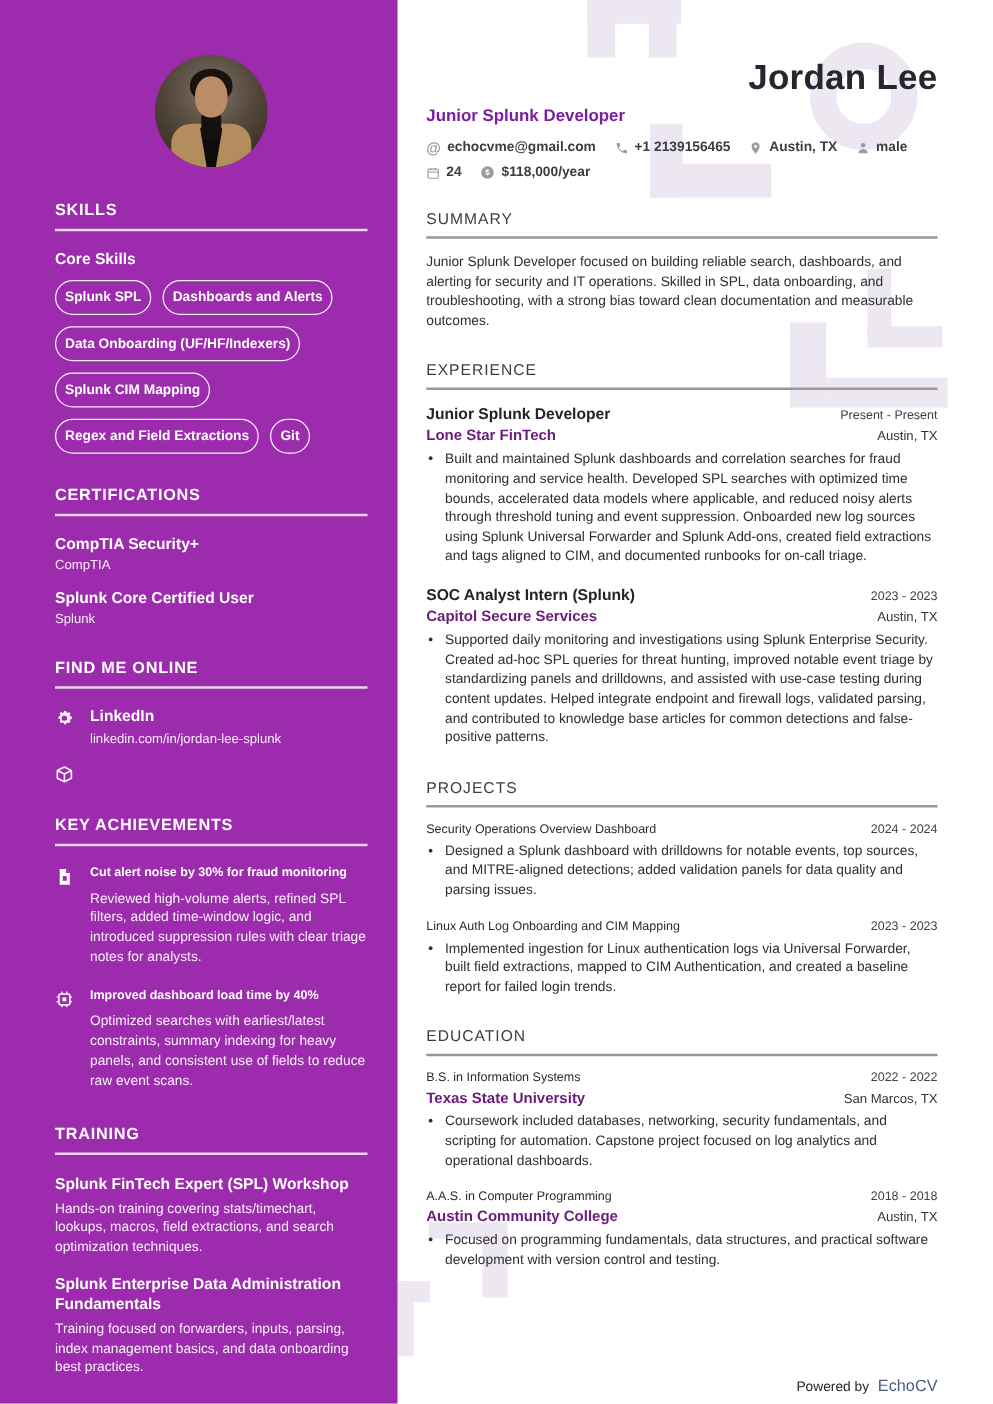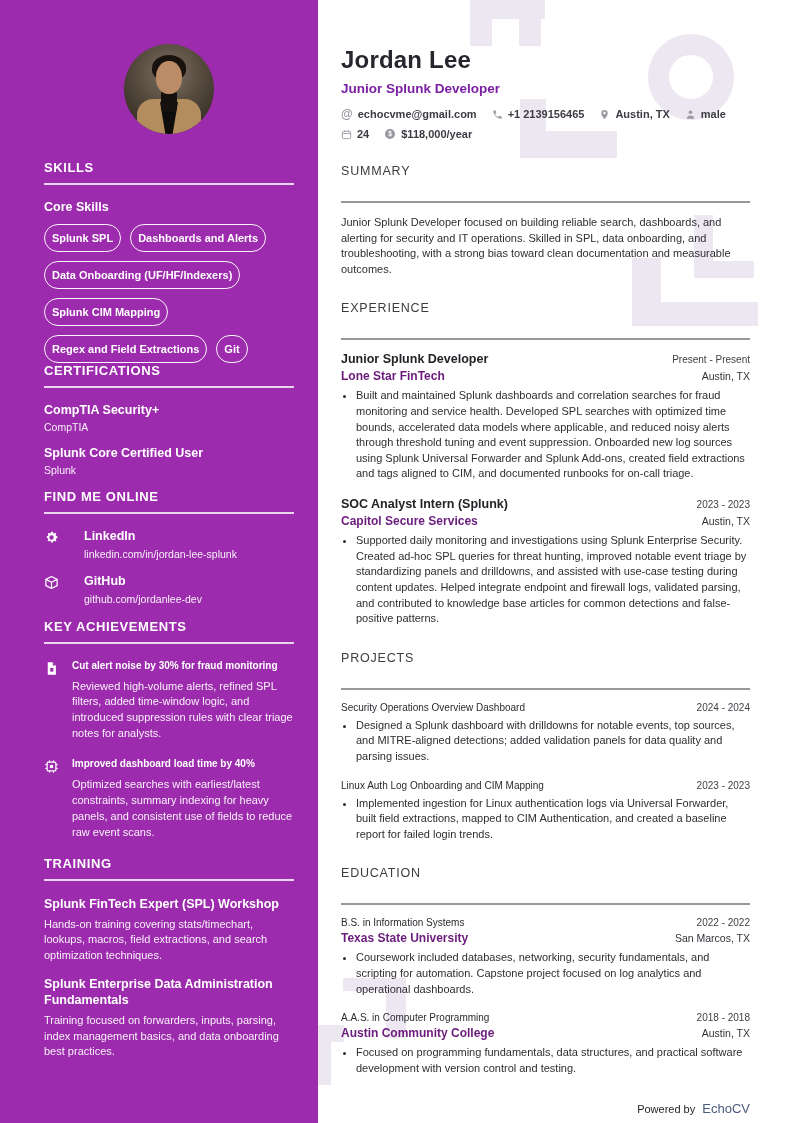--- a/index.html
+++ b/index.html
@@ -28,67 +28,67 @@
   .photo {
     width:90px; height:90px; border-radius:50%; overflow:hidden; position:relative;
     background:radial-gradient(circle at 50% 32%, #7d7265 0%, #55493d 45%, #262019 100%);
   }
   .p-hair  { position:absolute; left:28px; top:11px; width:34px; height:26px; border-radius:50% 50% 42% 42%; background:#191310; }
   .p-head  { position:absolute; left:32px; top:17px; width:26px; height:33px; border-radius:48% 48% 46% 46%; background:#bb8c67; }
   .p-neck  { position:absolute; left:37px; top:46px; width:16px; height:22px; border-radius:4px; background:#14110e; }
   .p-jacket{ position:absolute; left:13px; top:55px; width:64px; height:40px; border-radius:16px 16px 0 0; background:#b38d5e; }
   .p-shirt { position:absolute; left:36px; top:58px; width:18px; height:32px; background:#0f0d0b; clip-path:polygon(0 0,100% 0,70% 100%,30% 100%); }
 
-  .s-section { }
+  .s-section { margin-bottom:25px; }
   .s-title {
     font-size:13px; font-weight:bold; letter-spacing:.6px;
     border-bottom:2px solid rgba(255,255,255,.8);
     padding-bottom:8px; margin-bottom:15px;
   }
   .s-group-label { font-size:12.5px; font-weight:bold; margin-bottom:10px; }
   .chips { display:flex; flex-wrap:wrap; gap:9px; }
   .chip {
     border:1.5px solid rgba(255,255,255,.95); border-radius:14px;
     padding:7px 7px; font-size:11px; font-weight:bold; white-space:nowrap;
     background:transparent; color:#fff;
   }
   .cert { margin-bottom:13px; }
   .cert-name { font-size:12.5px; font-weight:bold; margin-bottom:4px; }
   .cert-issuer { font-size:10.5px; color:rgba(255,255,255,.92); }
 
-  .link-row { display:flex; gap:24px; margin-bottom:14px; }
+  .link-row { display:flex; gap:12px; margin-bottom:14px; }
   .link-ico { width:16px; flex:none; padding-top:1px; }
   .link-label { font-size:12.5px; font-weight:bold; margin-bottom:5px; }
   .link-url { font-size:10.5px; color:rgba(255,255,255,.93);text-align:center; }
 
   .ach { display:flex; gap:12px; margin-bottom:15px; }
   .ach-ico { width:16px; flex:none; padding-top:2px; }
   .ach-head { font-size:10px; font-weight:bold; line-height:1.35; margin-bottom:6px; }
   .ach-desc { font-size:11px; line-height:1.45; color:rgba(255,255,255,.93); }
 
   .train { margin-bottom:12px; }
   .train-name { font-size:12.5px; font-weight:bold; line-height:1.3; margin-bottom:5px; }
   .train-desc { font-size:11px; line-height:1.42; color:rgba(255,255,255,.93); }
 
   
   .main {
     position:absolute; left:318px; top:0; width:476px; height:1123px;
     padding:46px 44px 0 23px; z-index:1;
   }
-  .name { font-size:24px; font-weight:800; color:#26262e; letter-spacing:.2px; }
+  .name { font-size:28px; font-weight:800; color:#26262e; letter-spacing:.2px;text-align:right; }
   .job-title { font-size:13.5px; font-weight:bold; color:#7b1fa2; margin-top:7px; }
   .contacts { display:flex; flex-wrap:wrap; column-gap:15px; row-gap:7px; margin-top:11px; }
   .c-item { display:flex; align-items:center; gap:5px; font-size:11px; font-weight:bold; color:#3c3c44; }
   .c-ico { color:#9a9aa2; display:flex; align-items:center; font-size:12px; }
   .c-ico svg { display:block; }
 
   .m-section { margin-top:24px; }
   .m-title {
     font-size:12.5px; letter-spacing:.8px; color:#3c3c41; font-weight:500;
-    border-bottom:2px solid #97979c; padding-bottom:23px; margin-bottom:12px;
+    border-bottom:2px solid #97979c; padding-bottom:7px; margin-bottom:12px;
   }
   .summary-text { font-size:11px; line-height:1.42; color:#2e2e33; }
 
   .entry { margin-bottom:15px; }
   .entry-row { display:flex; justify-content:space-between; align-items:baseline; }
   .entry-role { font-size:12.5px; font-weight:bold; color:#222228; }
   .entry-dates { font-size:10px; color:#3f3f46; white-space:nowrap; }
   .entry-org { font-size:12px; font-weight:bold; color:#6a1b7b; margin-top:3px; }
   .entry-loc { font-size:10.5px; color:#33333a; white-space:nowrap; }
   .entry-name-plain { font-size:10px; font-weight:500; color:#2b2b31; }
@@ -173,24 +173,20 @@
       </div>
     </div>
 
     <div class="link-row">
       <span class="link-ico sr-icon">
         <svg width="15" height="15" viewBox="0 0 24 24" fill="none" stroke="#ffffff" stroke-width="2" stroke-linejoin="round">
           <path d="M12 2.5 21 7v10l-9 4.5L3 17V7l9-4.5z"></path>
           <path d="M3 7l9 4.5L21 7M12 11.5V21.5"></path>
         </svg>
       </span>
-      <div>
-        <div class="link-label">GitHub</div>
-        <div class="link-url">github.com/jordanlee-dev</div>
-      </div>
     </div>
   </div>
 
   <div class="s-section">
     <div class="s-title">KEY ACHIEVEMENTS</div>
 
     <div class="ach">
       <span class="ach-ico sr-icon">
         <svg width="15" height="15" viewBox="0 0 24 24" fill="#ffffff">
           <path d="M6 2h8l5 5v15H6V2z"></path>

